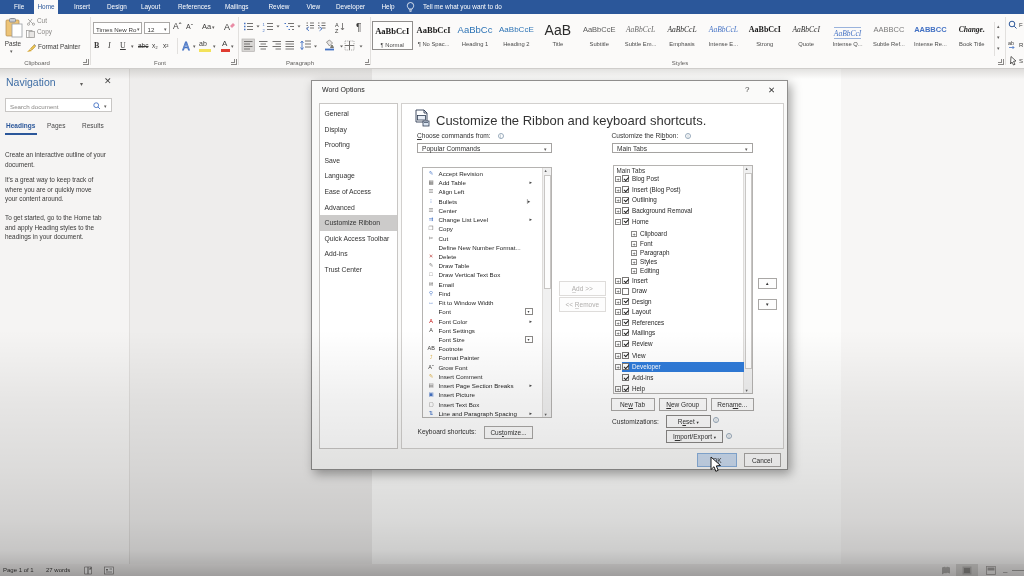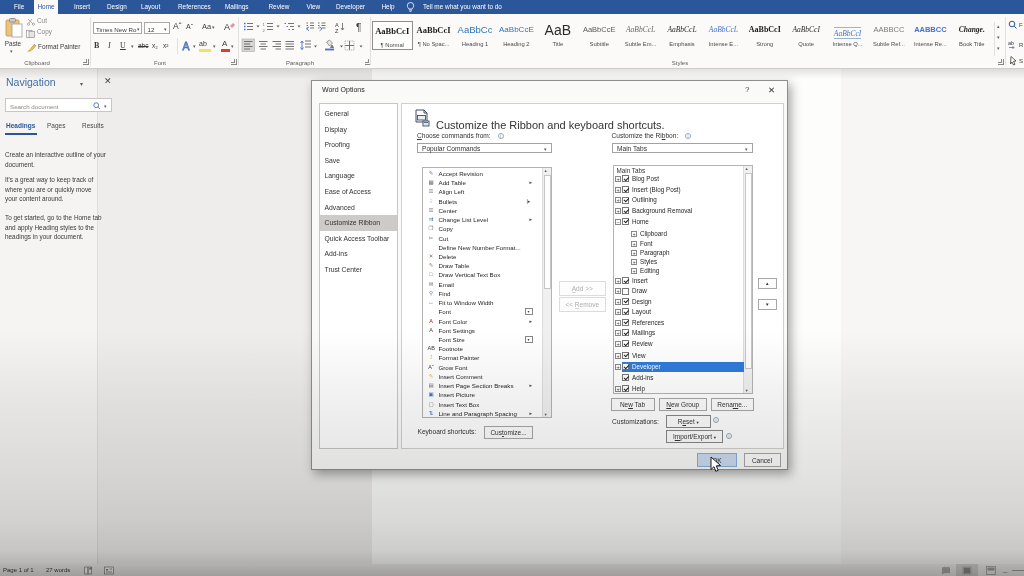--- a/index.html
+++ b/index.html
@@ -17,21 +17,21 @@
 .launcher{position:absolute;top:45px;width:6px;height:6px;border-right:1px solid #8a8886;border-bottom:1px solid #8a8886;}
 .launcher:after{content:"";position:absolute;right:1px;bottom:1px;width:3px;height:3px;border-right:1px solid #8a8886;border-bottom:1px solid #8a8886;}
 .rtxt{position:absolute;font-size:6.4px;color:#3b3a39;white-space:nowrap;}
 .gray{color:#8a8886;}
 .serifB{font-family:"Liberation Serif",serif;font-weight:bold;}
 .dd{position:absolute;font-size:5px;color:#605e5c;}
 .sty{position:absolute;top:7px;width:41.4px;height:29px;text-align:center;}
 .samp{position:absolute;left:0;right:0;top:1px;height:16px;line-height:16px;font-family:"Liberation Serif",serif;font-size:8.5px;color:#1a1a1a;white-space:nowrap;}
 .slab{position:absolute;left:0;right:0;top:19.5px;font-size:5.8px;color:#4a4a4a;white-space:nowrap;}
 
-#navpane{left:0;top:69px;width:98px;height:495px;background:#f5f4f3;border-right:1px solid #e0dedc;}
+#navpane{left:0;top:69px;width:130px;height:495px;background:#f5f4f3;border-right:1px solid #e0dedc;}
 
 #page{left:372px;top:69px;width:469px;height:495px;background:#fdfdfc;}
 #rightbg{left:841px;top:69px;width:183px;height:495px;background:#f7f6f5;}
 
 #statusbar{left:0;top:564px;width:1024px;height:12px;background:#f1efee;font-size:6px;color:#3b3a39;}
 
 #dialog{left:311px;top:80px;width:477px;height:390px;background:#fafaf9;border:1px solid #8f8e8d;box-shadow:3px 4px 10px rgba(0,0,0,0.35);}
 .box{position:absolute;background:#fff;border:1px solid #c8c6c4;}
 .dtxt{position:absolute;font-size:6.6px;color:#333;white-space:nowrap;}
 .btn{position:absolute;background:#fdfdfd;border:1px solid #a9a7a5;font-size:6.5px;color:#333;text-align:center;}
@@ -323,21 +323,21 @@
     </div>
 
   <div class="box" id="mainbox" style="left:89px;top:21.5px;width:383px;height:346.5px;border-color:#d2d0ce;">
     <svg class="abs" style="left:13px;top:5px;" width="15" height="18" viewBox="0 0 15 18">
         <path d="M1 1 h8 l3 3 v9 h-11 z" fill="#fff" stroke="#2d3b52" stroke-width="0.9"></path>
         <path d="M9 1 v3 h3" fill="none" stroke="#2d3b52" stroke-width="0.9"></path>
         <rect x="2.5" y="6.5" width="8" height="4.5" fill="#e8edf5" stroke="#2d3b52" stroke-width="0.8"></rect>
         <rect x="8" y="12" width="6" height="5" fill="#dce6f2" stroke="#2d3b52" stroke-width="0.8"></rect>
         <path d="M9 13.5 h4" stroke="#2d3b52" stroke-width="0.7"></path>
       </svg>
-    <div class="dtxt" style="left:34px;top:15px;font-size:11px;">Customize the Ribbon and keyboard shortcuts.</div>
+    <div class="dtxt" style="left:34px;top:9px;font-size:13px;">Customize the Ribbon and keyboard shortcuts.</div>
     <div class="dtxt" style="left:15px;top:28.5px;"><span style="text-decoration:underline;">C</span>hoose commands from:</div>
     <div class="info" style="left:95.5px;top:29.5px;">i</div>
     <div class="dtxt" style="left:209.5px;top:28.5px;">Customize the Ri<span style="text-decoration:underline;">b</span>bon:</div>
     <div class="info" style="left:283px;top:29.5px;">i</div>
     <div class="box" style="left:15px;top:39px;width:135px;height:10.5px;border-color:#a5a3a1;">
         <div class="dtxt" style="left:4px;top:1.8px;">Popular Commands</div>
         <div class="dd" style="left:126px;top:2.5px;">▾</div>
       </div>
     <div class="box" style="left:210px;top:39px;width:141px;height:10.5px;border-color:#a5a3a1;">
         <div class="dtxt" style="left:4px;top:1.8px;">Main Tabs</div>

